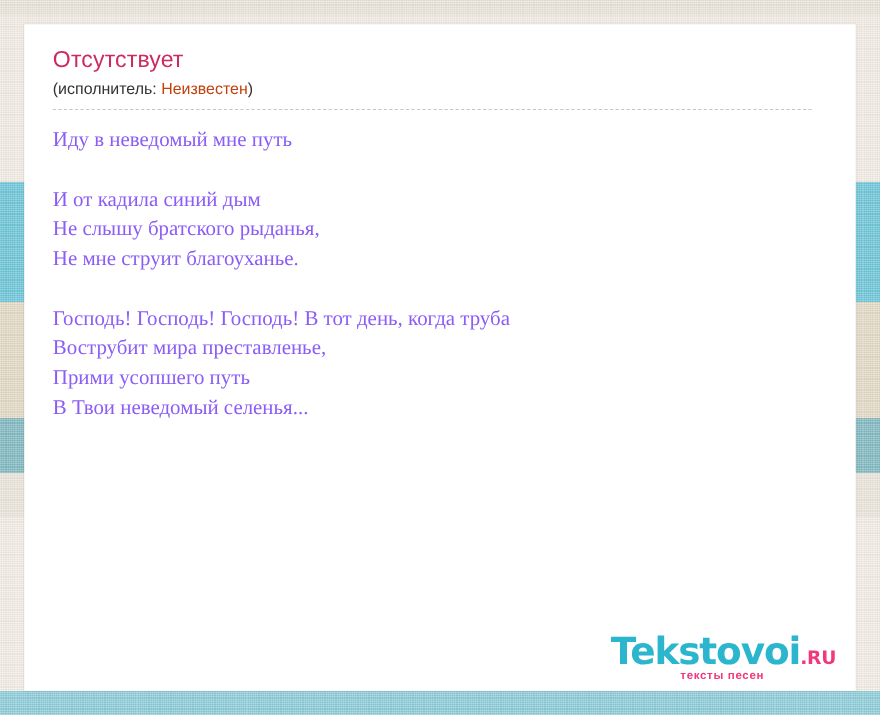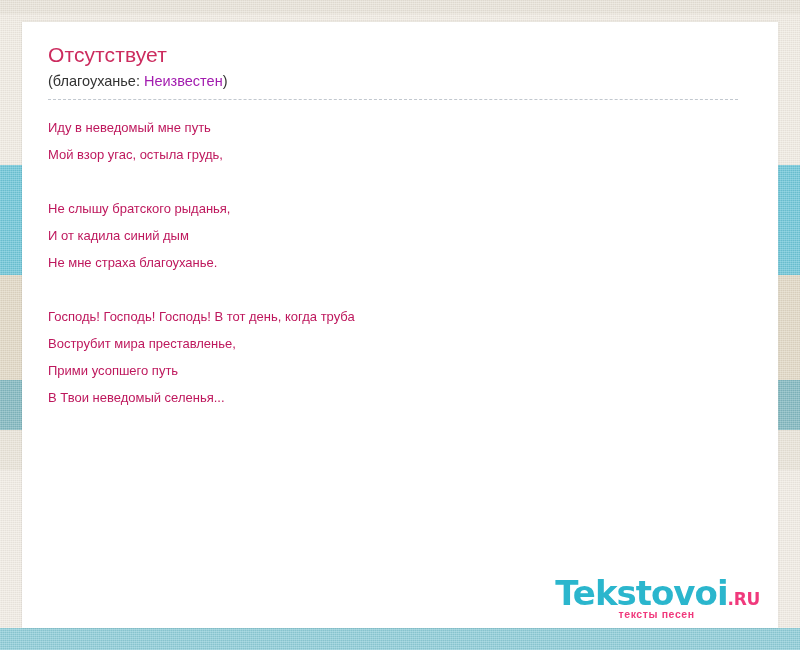--- a/index.html
+++ b/index.html
@@ -68,38 +68,39 @@
     line-height: 1.25;
     letter-spacing: 0.1px;
   }
   #artist-line {
     margin: 4px 0 0 0;
     font-size: 14.5px;
     color: #333333;
     line-height: 1.3;
   }
   #artist-link {
-    color: #a21caf;
+    color: #c2410c;
     text-decoration: none;
   }
 
   #header-rule {
     margin-top: 8px;
     margin-right: 14px;
     border: 0;
     border-top: 1px dashed #c2c8cf;
     height: 0;
   }
 
   
   #lyrics {
     margin-top: 14px;
-    font-size: 13px;
-    color: #be185d;
+    font-size: 19px;
+    color: #8b5cf6;
     line-height: 27px;
+    font-family: Liberation Serif, serif;
   }
   .stanza {
     margin: 0 0 27px 0;
   }
   .stanza:last-child { margin-bottom: 17px; }
   .line { white-space: pre; }
 
   
   #logo {
     position: absolute;
@@ -139,36 +140,35 @@
 <body>
 
 <div id="page">
 
   <div id="card">
     <div class="card-inner">
 
       <h1 id="song-title">Отсутствует</h1>
 
       <p id="artist-line">
-        <span>(благоуханье:</span><span>&nbsp;</span><a id="artist-link" href="#">Неизвестен</a><span>)</span>
+        <span>(исполнитель:</span><span>&nbsp;</span><a id="artist-link" href="#">Неизвестен</a><span>)</span>
       </p>
 
       <hr id="header-rule">
 
       <div id="lyrics">
 
         <div class="stanza">
           <div class="line">Иду в неведомый мне путь</div>
-          <div class="line">Мой взор угас, остыла грудь,</div>
         </div>
 
         <div class="stanza">
+          <div class="line">И от кадила синий дым</div>
           <div class="line">Не слышу братского рыданья,</div>
-          <div class="line">И от кадила синий дым</div>
-          <div class="line">Не мне страха благоуханье.</div>
+          <div class="line">Не мне струит благоуханье.</div>
         </div>
 
 
         <div class="stanza">
           <div class="line">Господь! Господь! Господь! В тот день, когда труба</div>
           <div class="line">Вострубит мира преставленье,</div>
           <div class="line">Прими усопшего путь</div>
           <div class="line">В Твои неведомый селенья...</div>
         </div>
 

